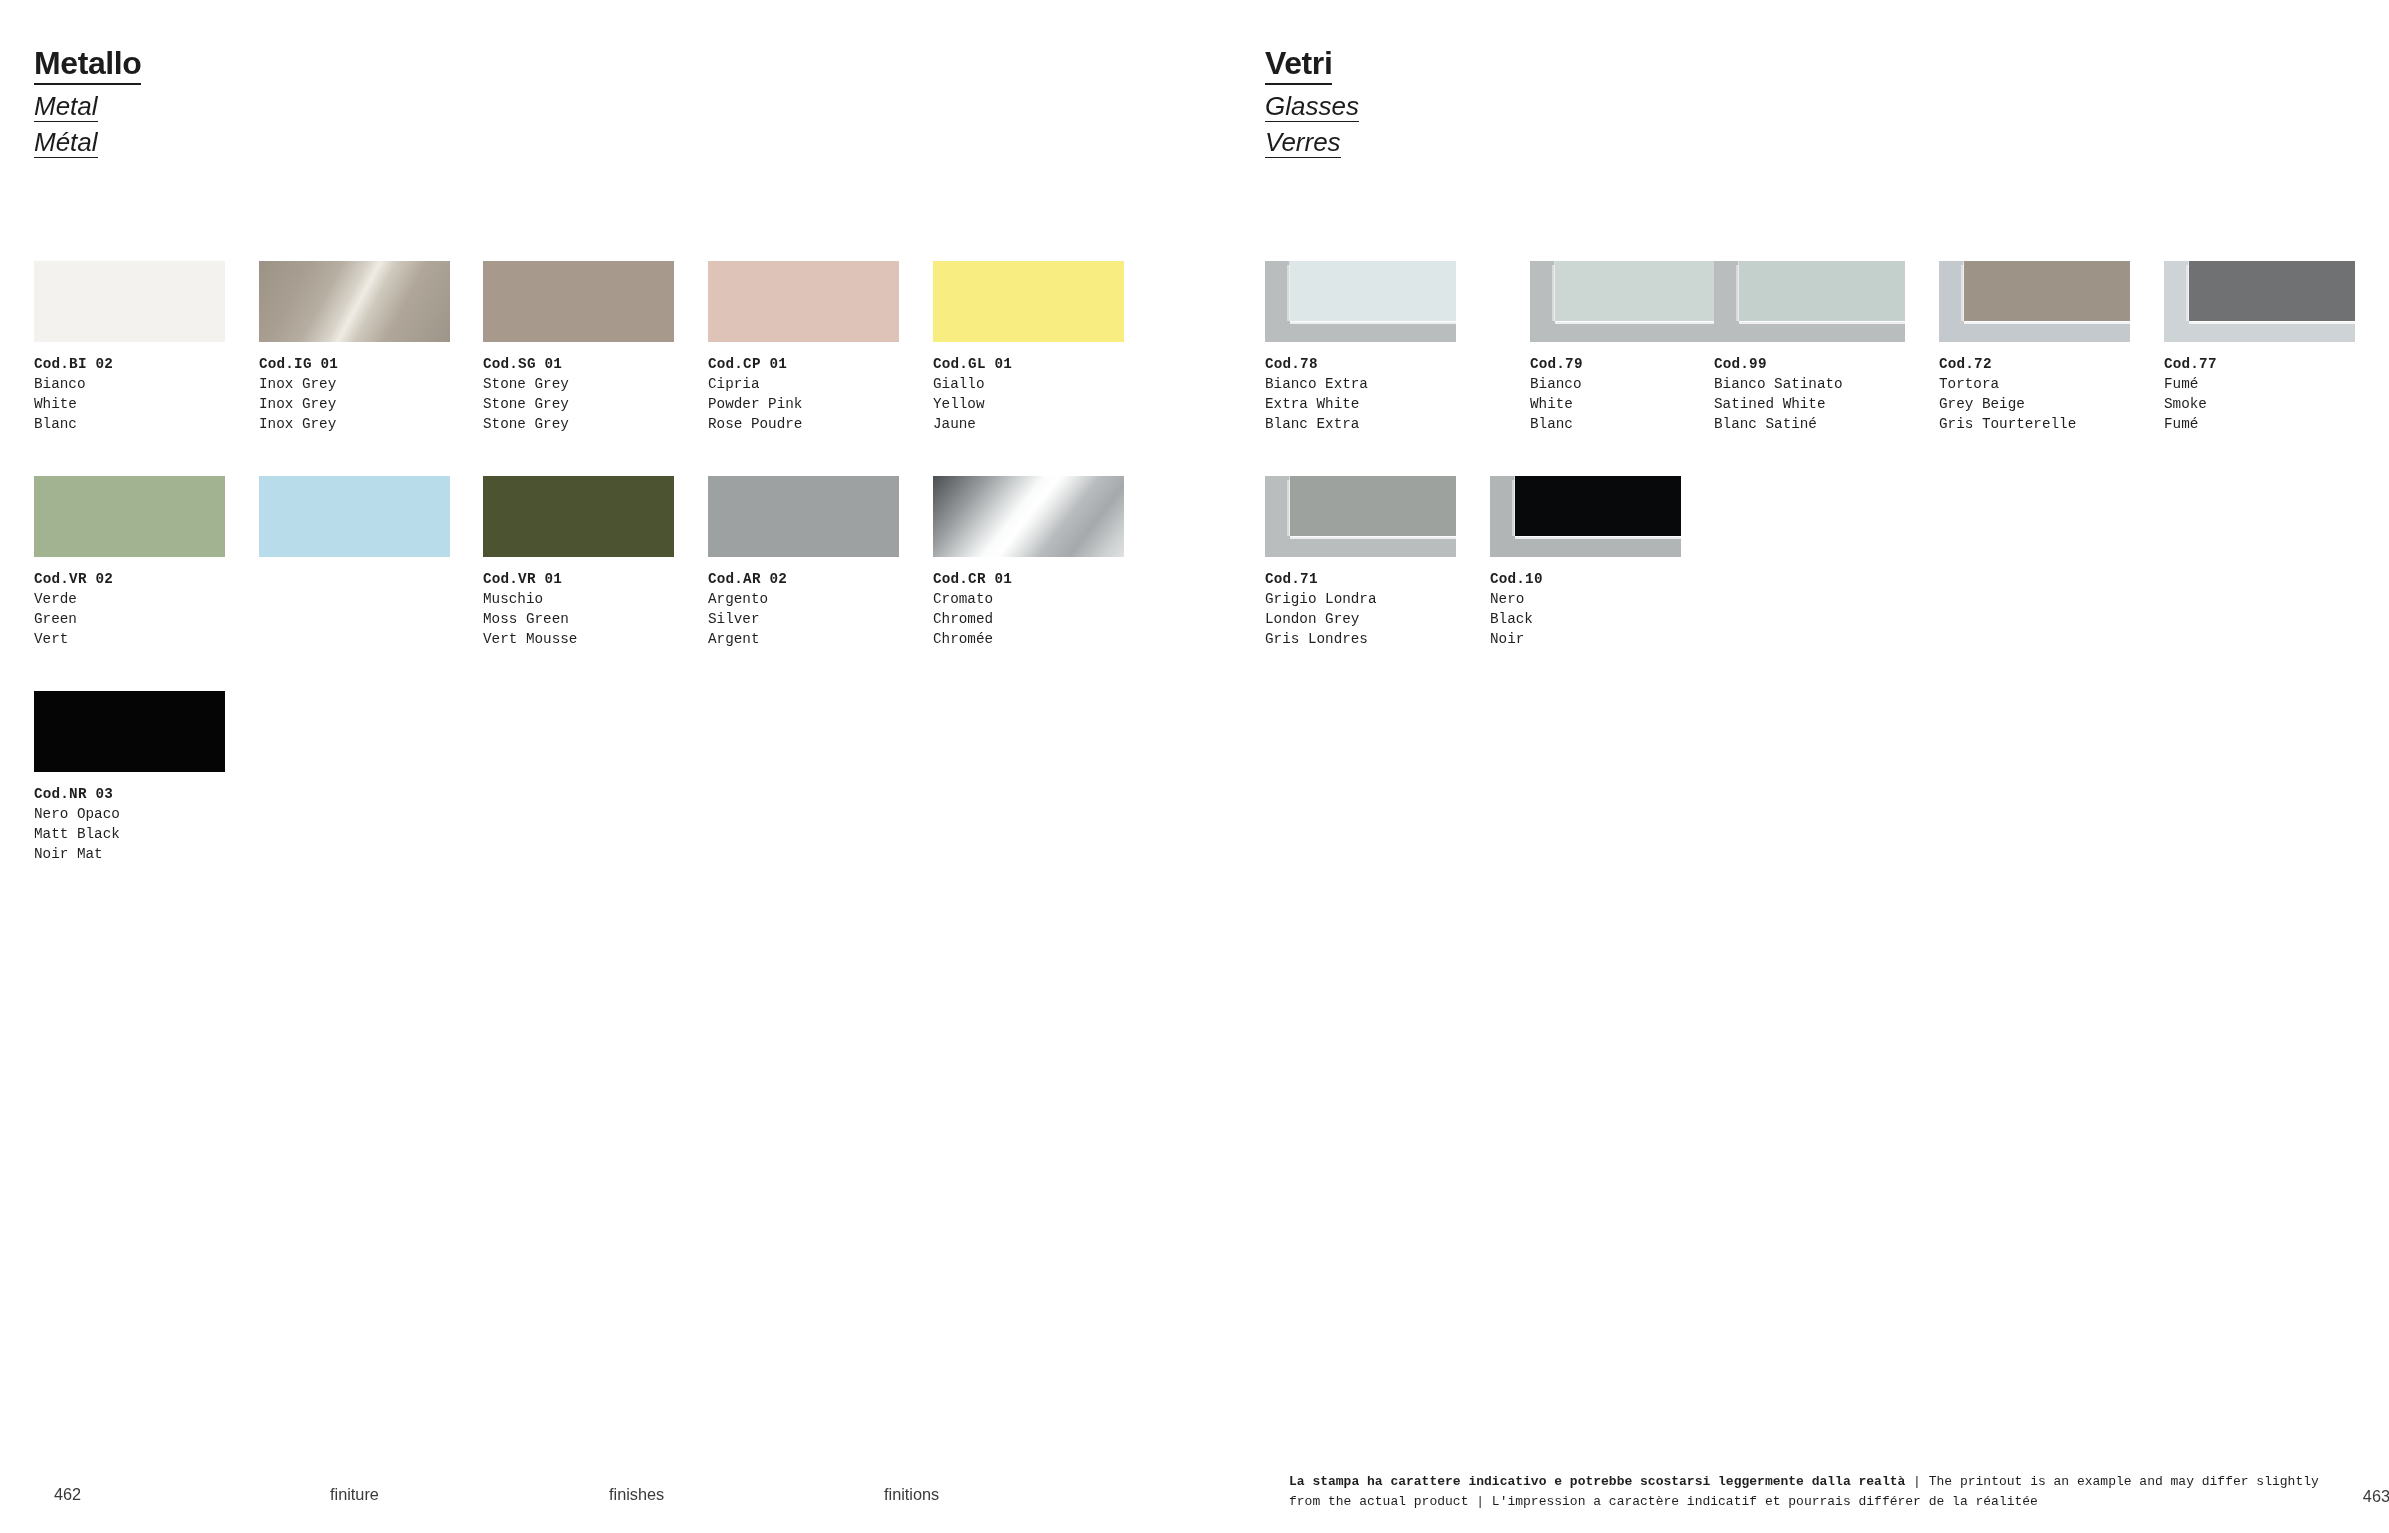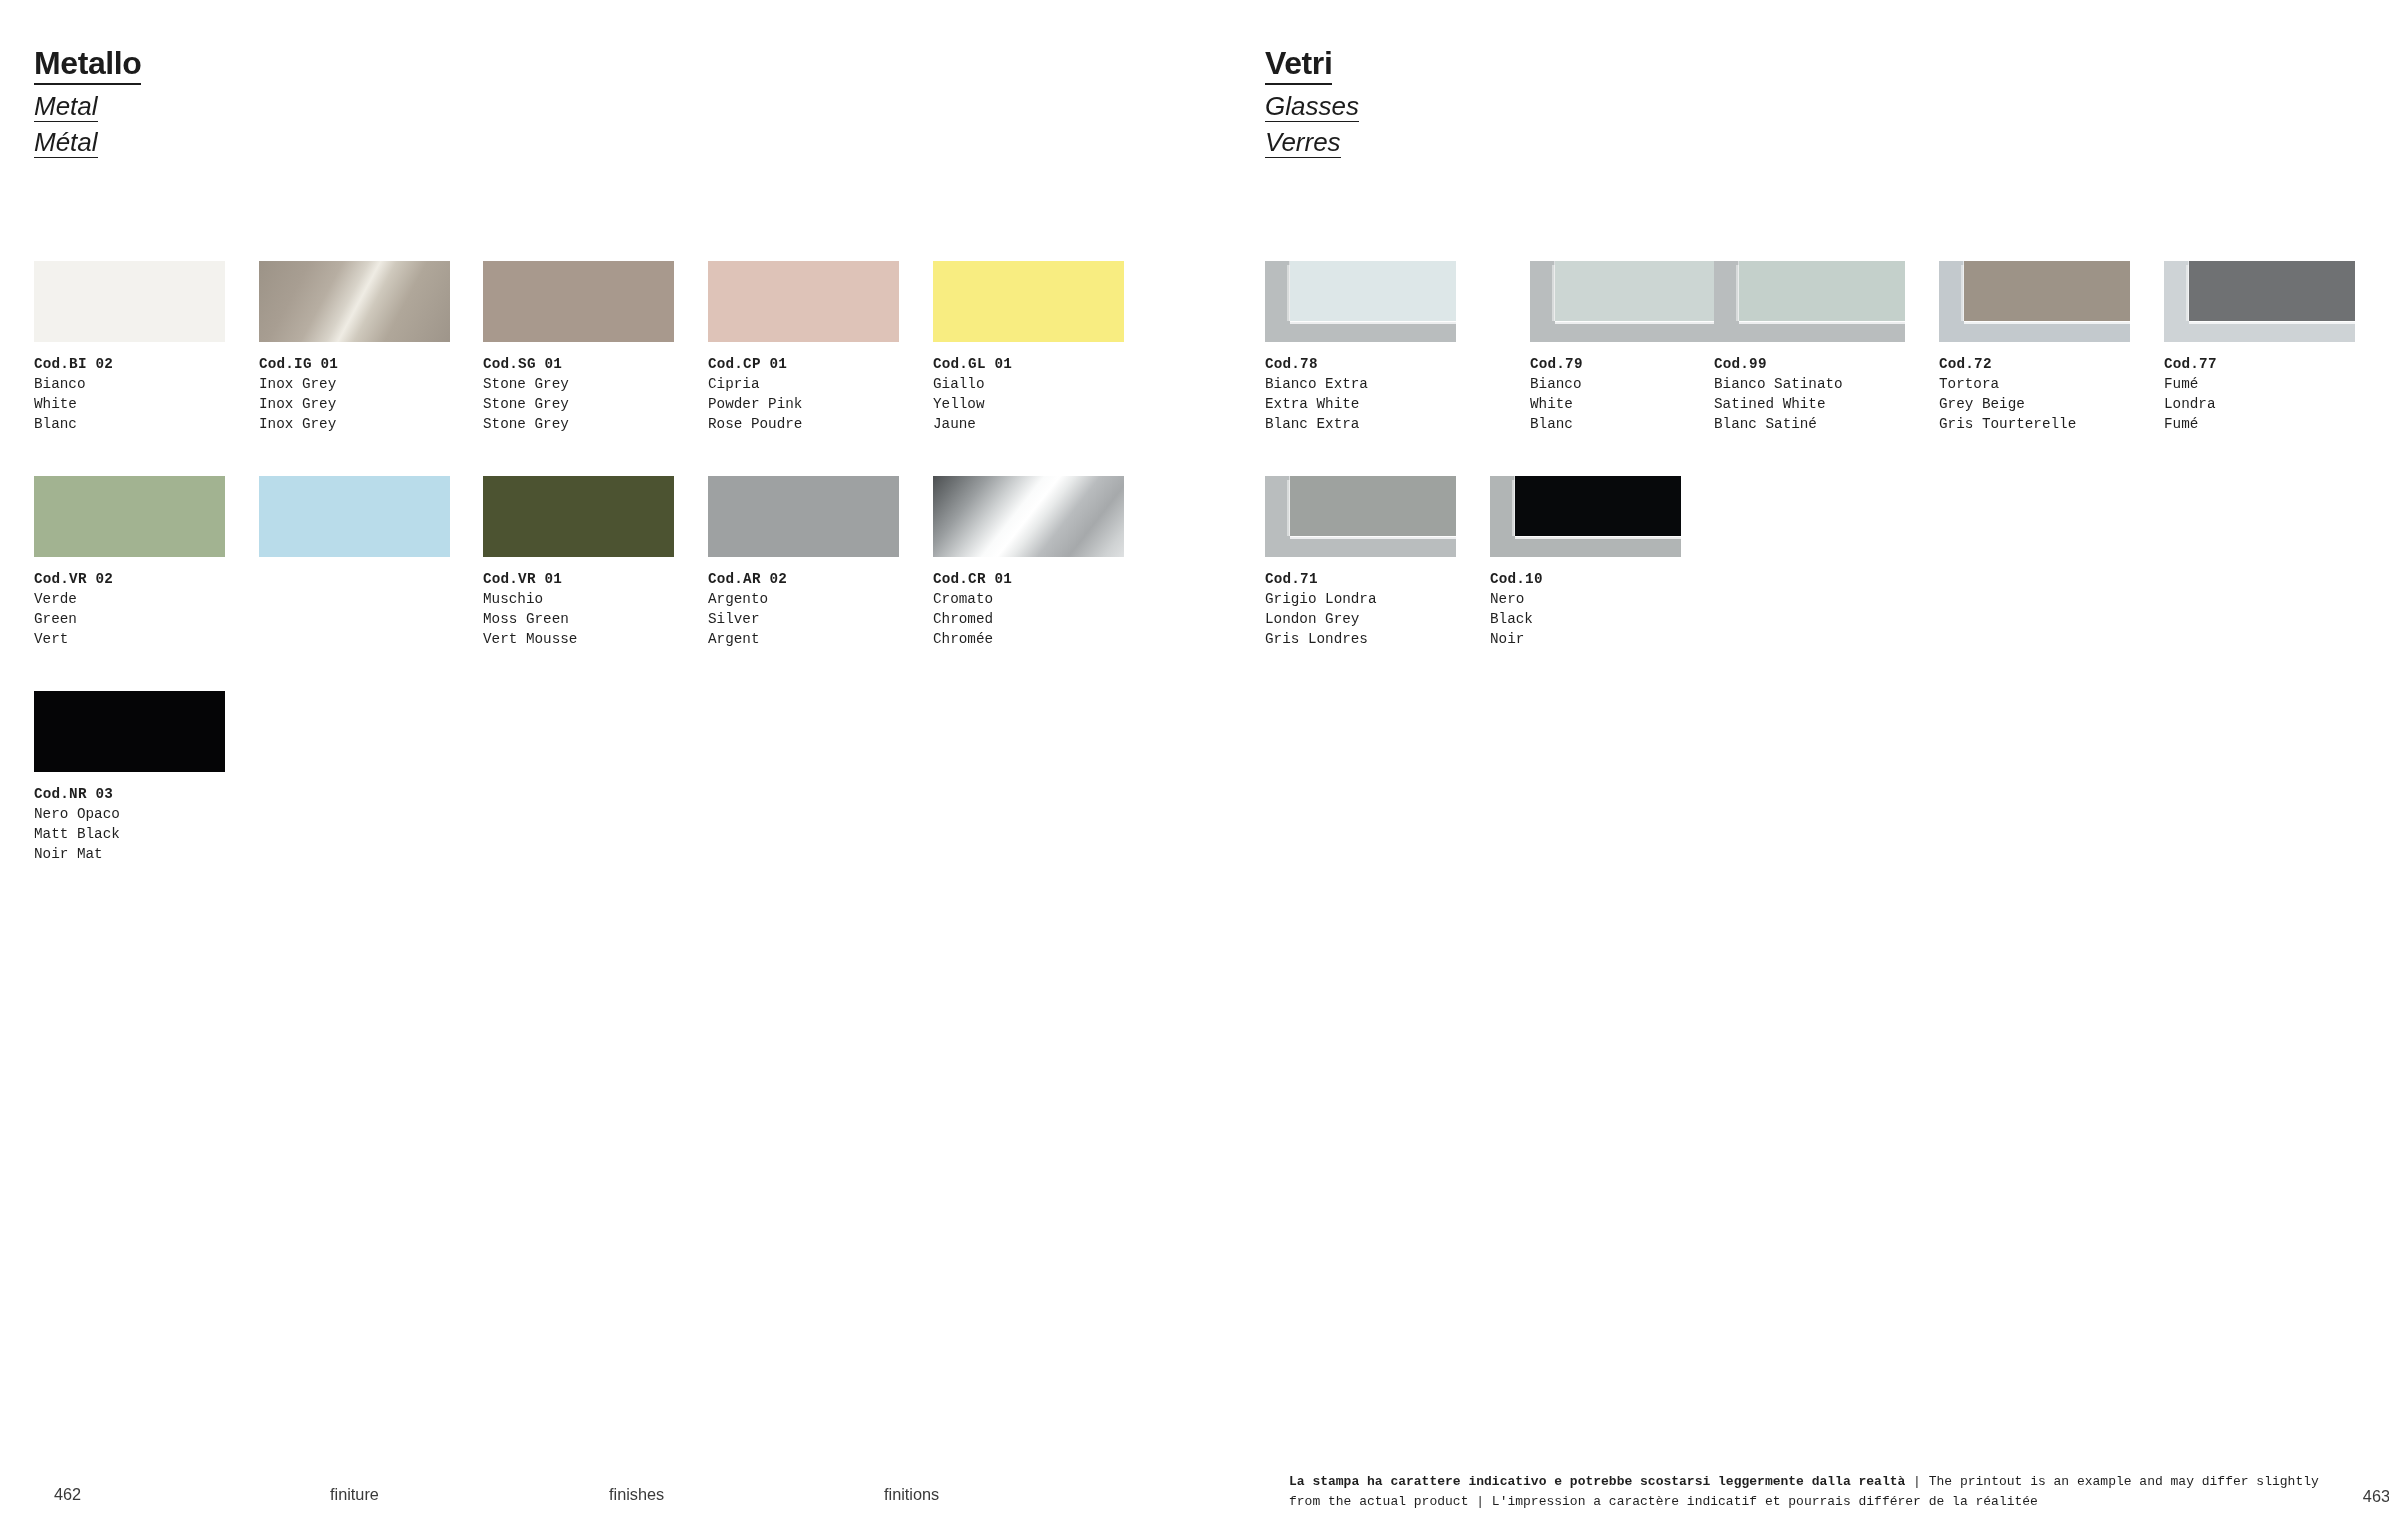--- a/index.html
+++ b/index.html
@@ -319,21 +319,21 @@
               <div class="nm">Gris Tourterelle</div>
             </div>
           </div>
           <div class="cell" style="left: 899px;">
             <div class="chip glass" style="background: rgb(206, 211, 214);">
               <div class="pane" style="background: linear-gradient(160deg, rgb(111, 113, 115) 0%, rgb(111, 113, 115) 70%, rgb(111, 113, 115) 100%);"></div>
             </div>
             <div class="labels">
               <div class="code">Cod.77</div>
               <div class="nm">Fumé</div>
-              <div class="nm">Londra</div>
+              <div class="nm">Smoke</div>
               <div class="nm">Fumé</div>
             </div>
           </div>
         </div>
         <div class="grid-row" style="top: 0px;">
           <div class="cell" style="left: 0px;">
             <div class="chip glass" style="background: rgb(185, 189, 190);">
               <div class="pane" style="background: linear-gradient(160deg, rgb(158, 162, 159) 0%, rgb(158, 162, 159) 70%, rgb(158, 162, 159) 100%);"></div>
             </div>
             <div class="labels">

